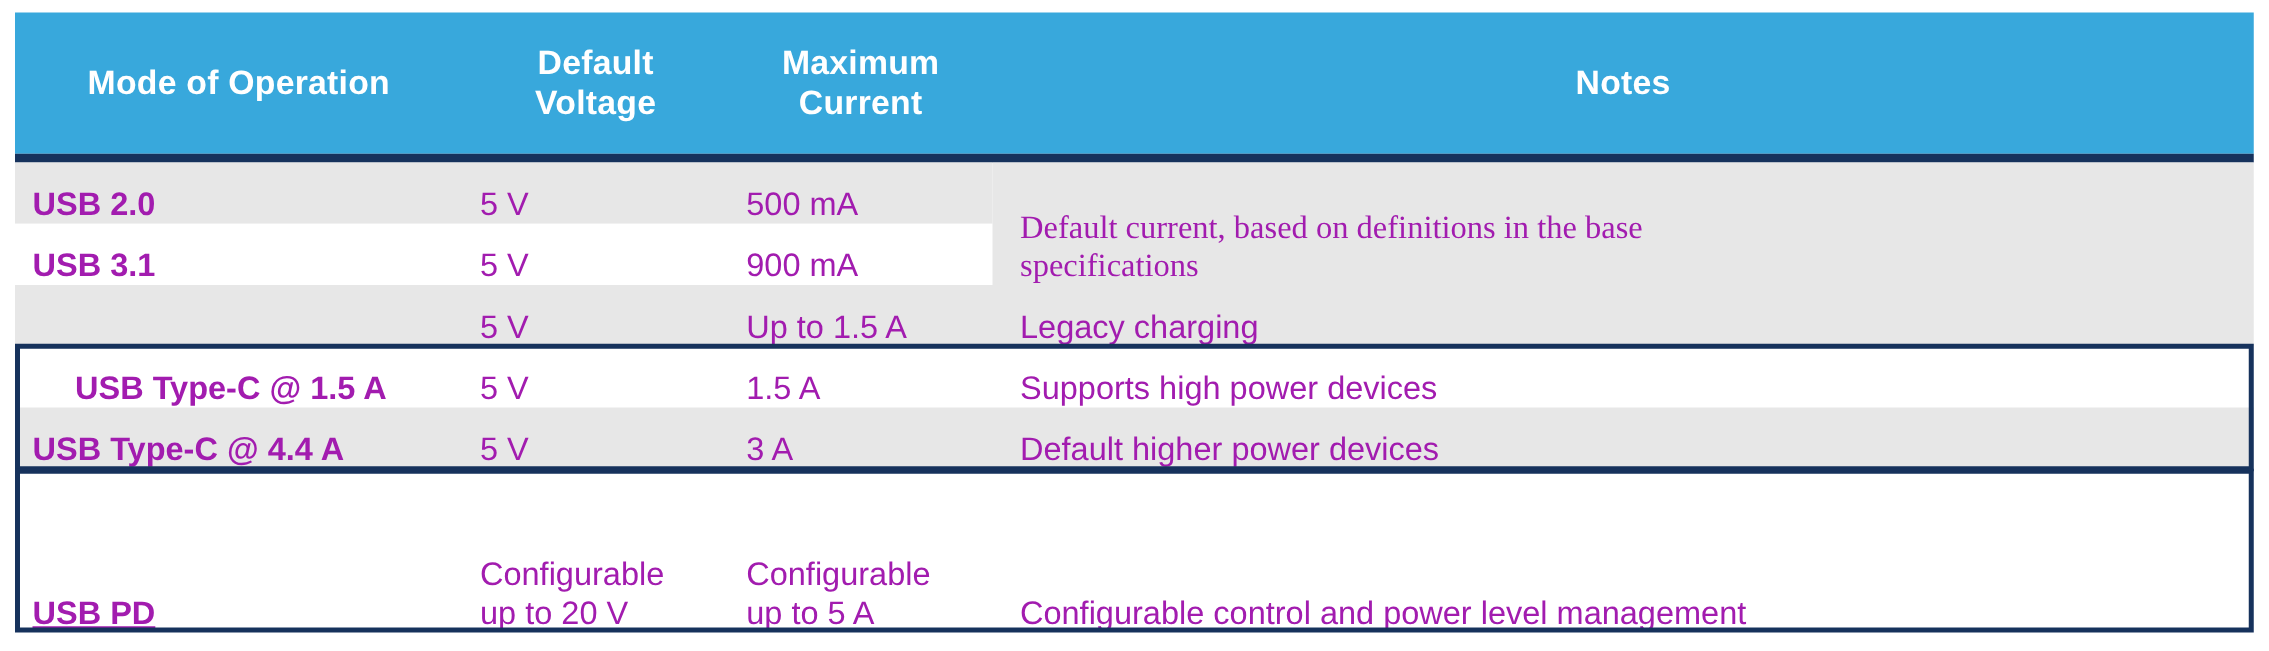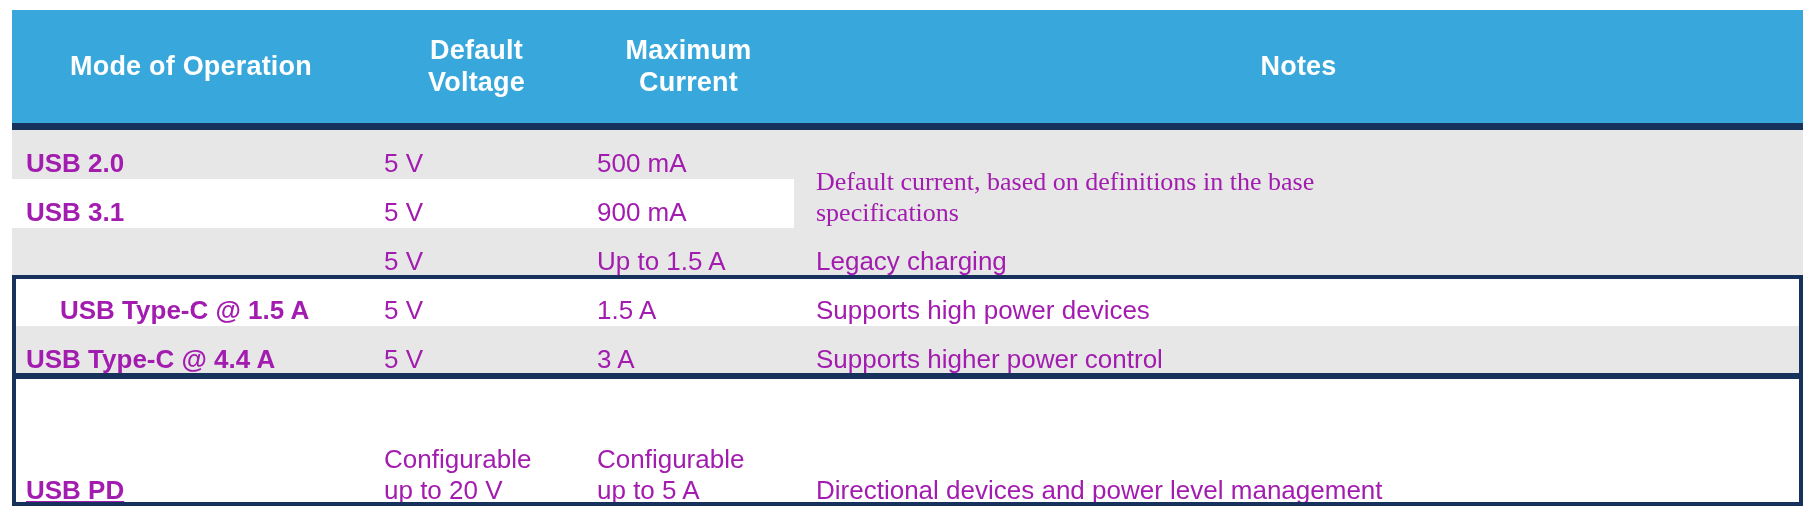--- a/index.html
+++ b/index.html
@@ -191,39 +191,39 @@
     <div class="cell mode c0" style="top:196px;height:49px;">
       <span>USB Type-C @ 4.4 A</span>
     </div>
     <div class="cell val c1" style="top:196px;height:49px;">
       <span>5 V</span>
     </div>
     <div class="cell val c2" style="top:196px;height:49px;">
       <span>3 A</span>
     </div>
     <div class="cell notes c3" style="top:196px;height:49px;">
-      <span>Supports higher power control</span>
+      <span>Default higher power devices</span>
     </div>
 
     <div class="cell mode c0" style="top:245px;height:131px;text-decoration:underline;">
       <span>USB PD</span>
     </div>
     <div class="cell val c1" style="top:245px;height:131px;">
       <span>
         <span>Configurable</span><br>
         <span>up to 20 V</span>
       </span>
     </div>
     <div class="cell val c2" style="top:245px;height:131px;">
       <span>
         <span>Configurable</span><br>
         <span>up to 5 A</span>
       </span>
     </div>
     <div class="cell notes c3" style="top:245px;height:131px;">
-      <span>Directional devices and power level management</span>
+      <span>Configurable control and power level management</span>
     </div>
 
     <div class="outline" style="left:0; top:145px; width:1791px; height:102px;"></div>
     <div class="outline" style="left:0; top:245px; width:1791px; height:131px;"></div>
 
   </div>
 </div>
 
 </body></html>

